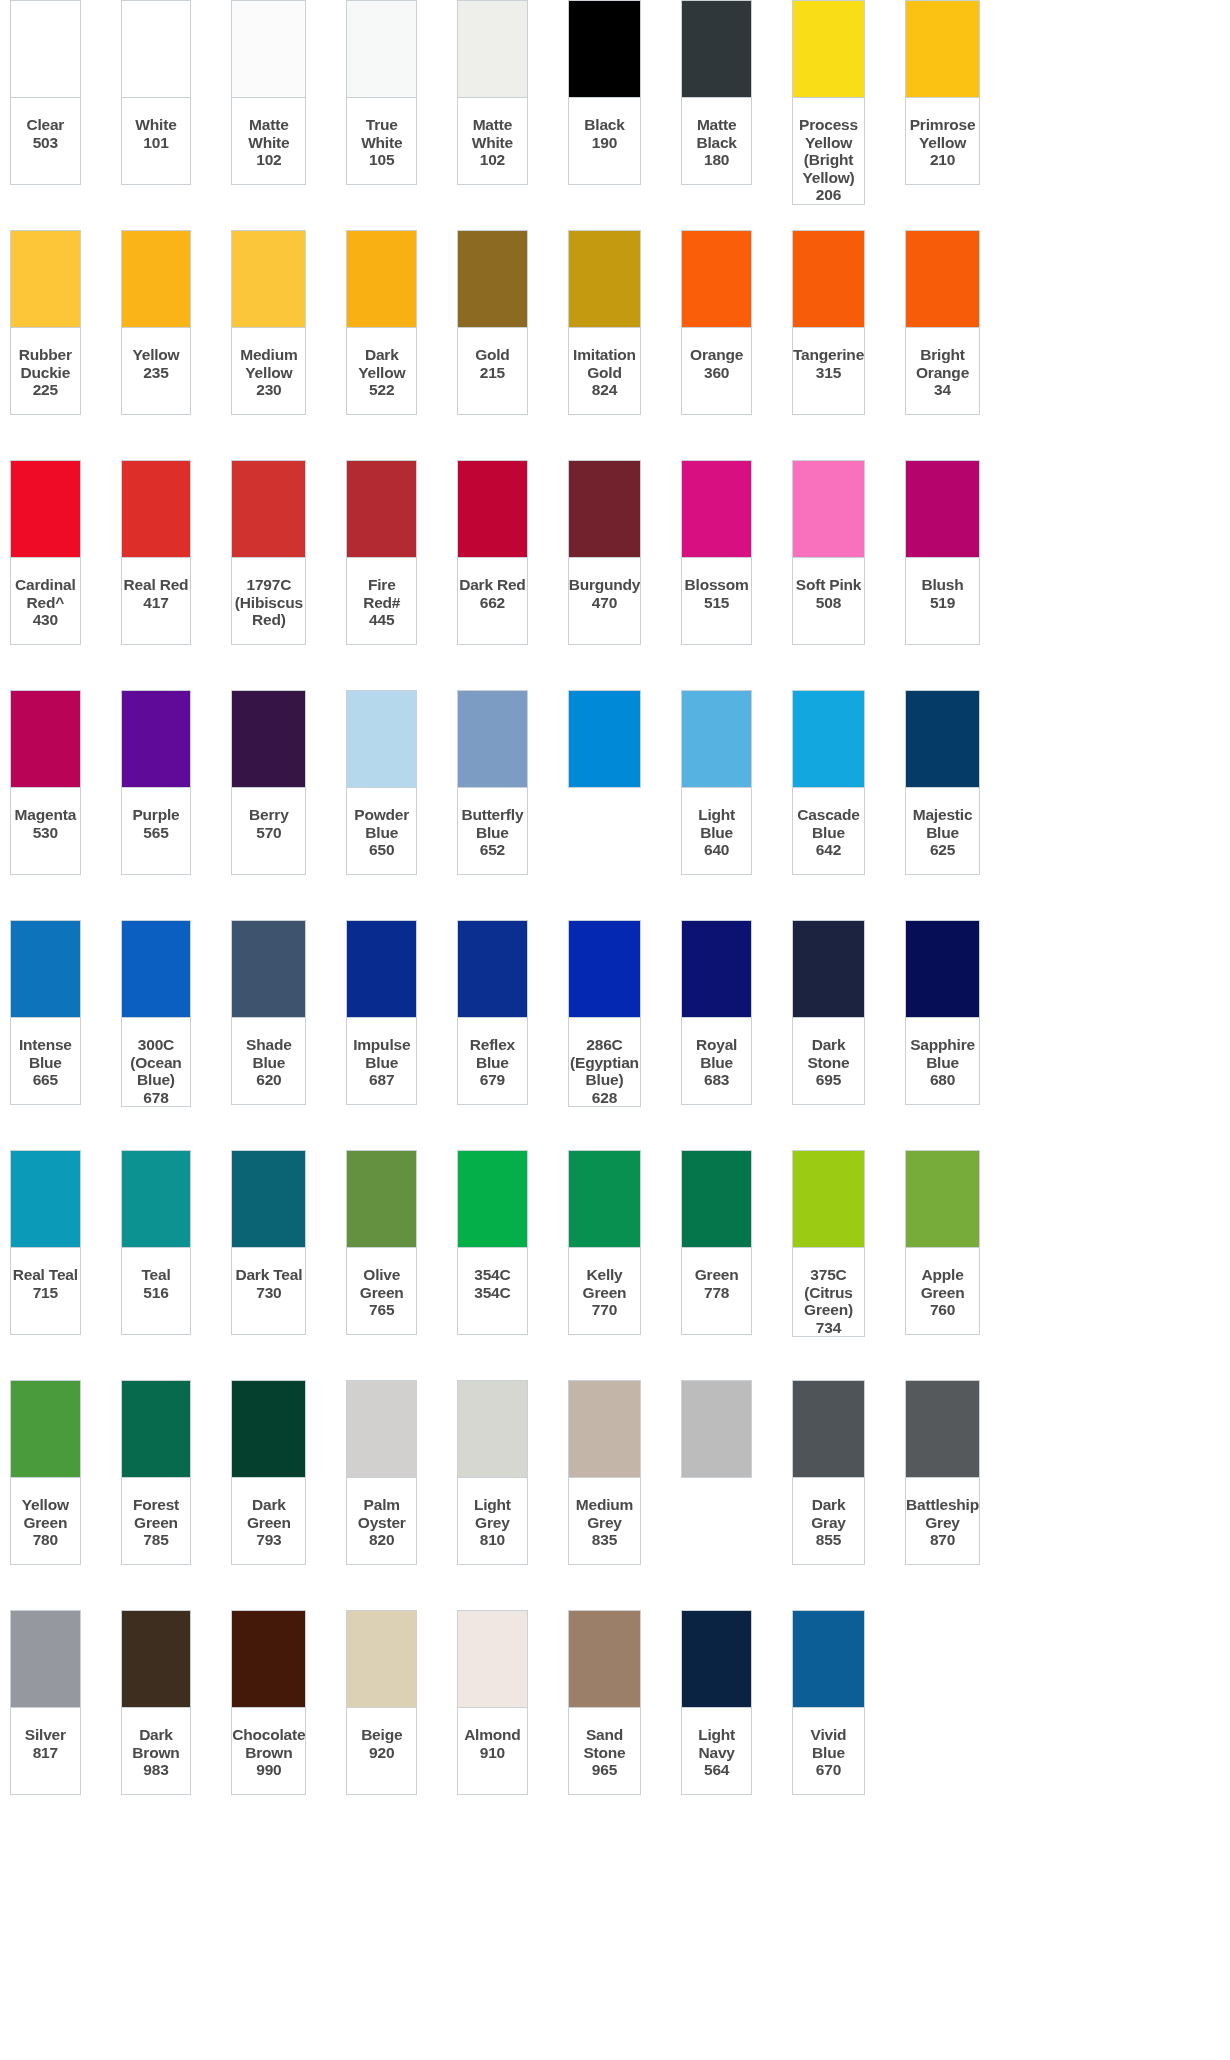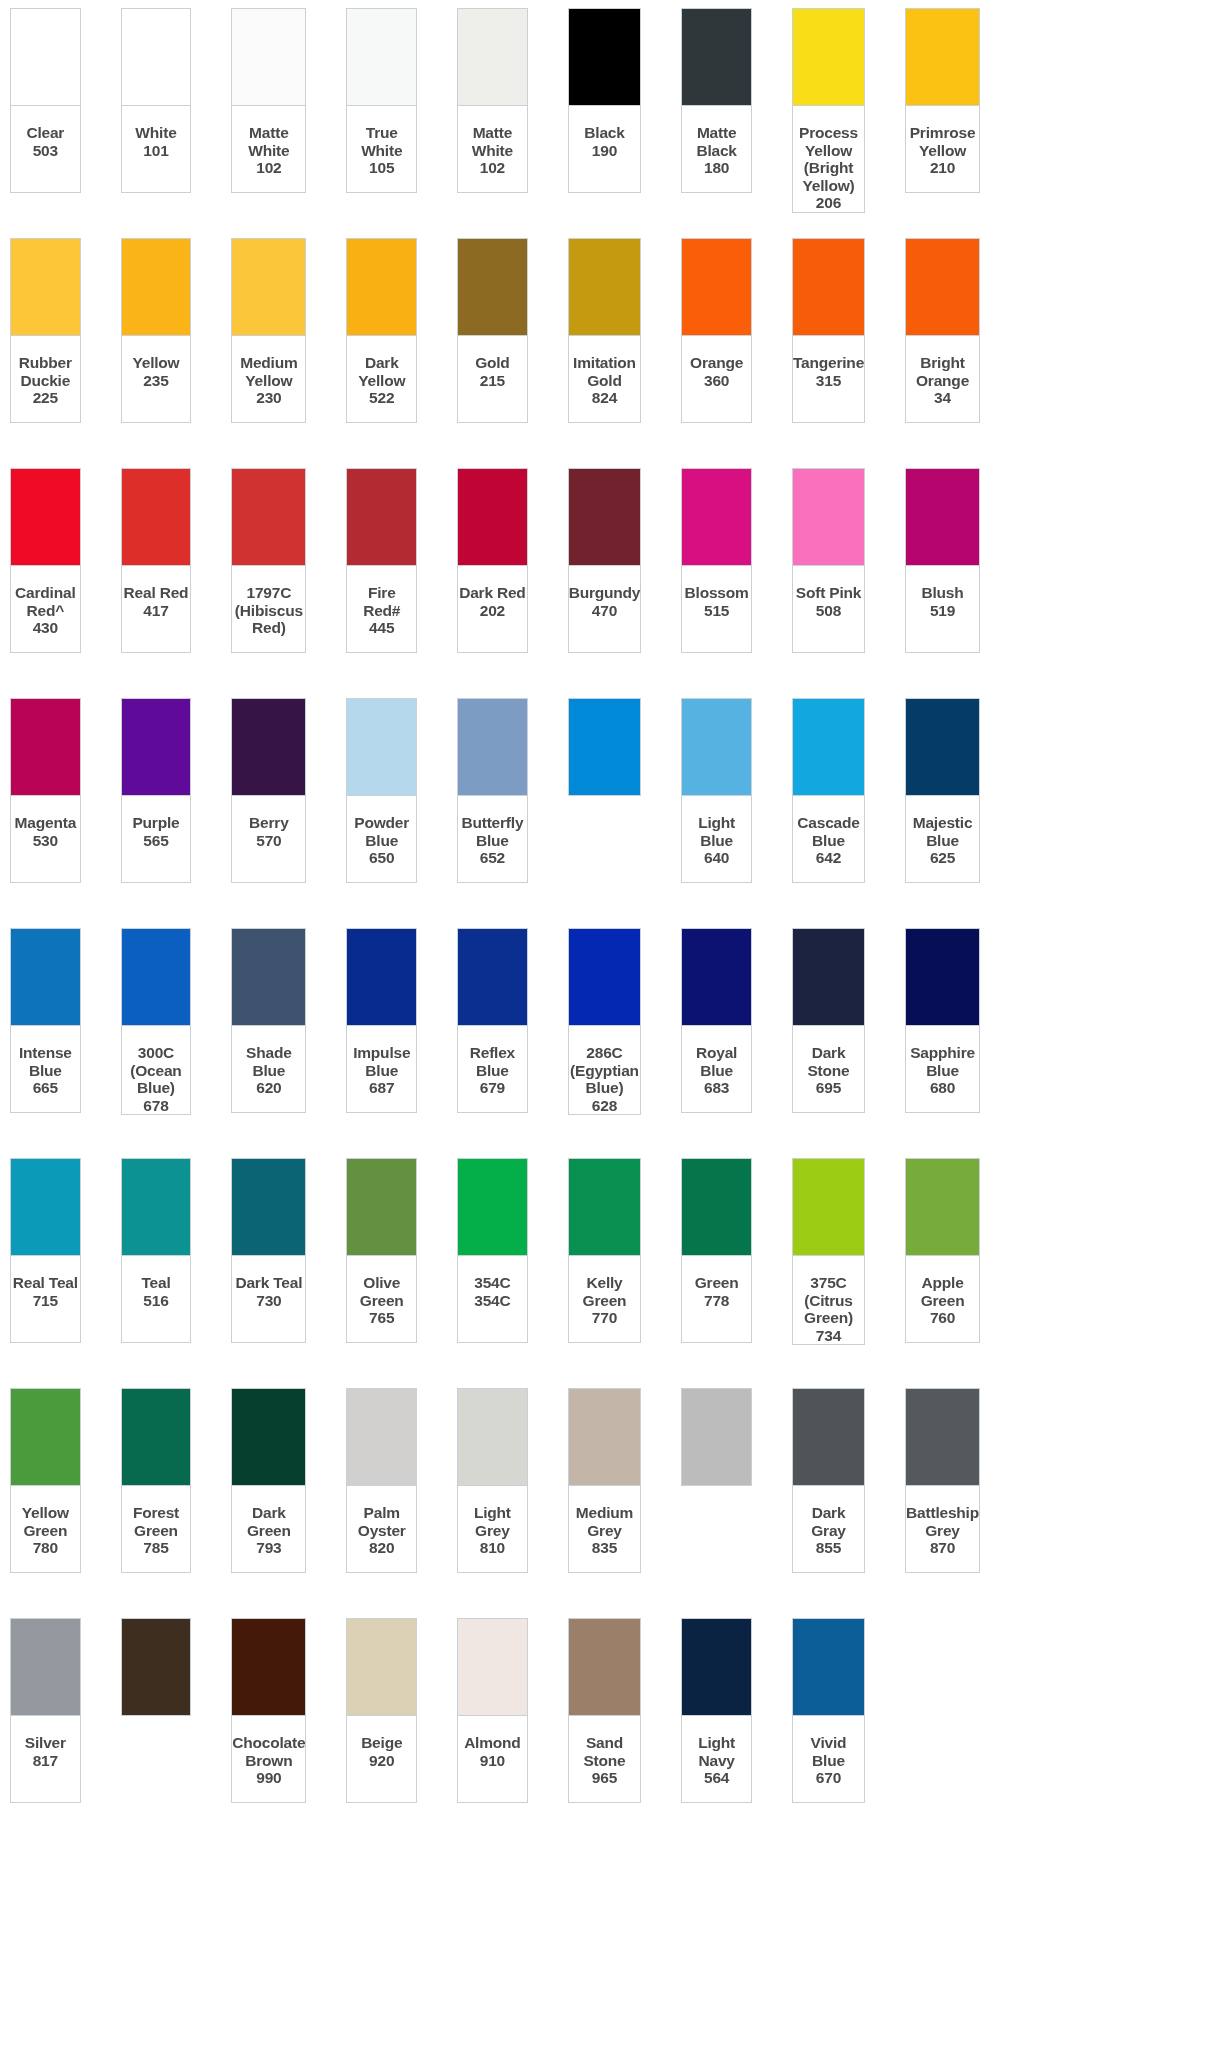--- a/index.html
+++ b/index.html
@@ -9,21 +9,21 @@
     background: #ffffff;
   }
   body {
     width: 1230px;
     height: 2060px;
     font-family: "Liberation Sans", sans-serif;
     overflow: hidden;
   }
   .palette-grid {
     width: 990px;
-    padding: 8px 10px 0 10px;
+    padding: 0 10px 0 10px;
     display: grid;
     grid-template-columns: repeat(9, 1fr);
     grid-auto-rows: 190px;
     column-gap: 15px;
     row-gap: 19px;
     gap: 40px;
   }
   .swatch-cell {
     display: flex;
     flex-direction: column;
@@ -227,21 +227,21 @@
       <div class="swatch-chip" style="background: rgb(180, 42, 50);"></div>
       <div class="swatch-caption">
         <div class="swatch-name">Fire Red#</div>
         <div class="swatch-code">445</div>
       </div>
     </div>
     <div class="swatch-cell">
       <div class="swatch-chip" style="background: rgb(192, 4, 52);"></div>
       <div class="swatch-caption">
         <div class="swatch-name">Dark Red</div>
-        <div class="swatch-code">202</div>
+        <div class="swatch-code">662</div>
       </div>
     </div>
     <div class="swatch-cell">
       <div class="swatch-chip" style="background: rgb(114, 34, 44);"></div>
       <div class="swatch-caption">
         <div class="swatch-name">Burgundy</div>
         <div class="swatch-code">470</div>
       </div>
     </div>
     <div class="swatch-cell">
@@ -520,20 +520,24 @@
     </div>
     <div class="swatch-cell">
       <div class="swatch-chip" style="background: rgb(149, 153, 159);"></div>
       <div class="swatch-caption">
         <div class="swatch-name">Silver</div>
         <div class="swatch-code">817</div>
       </div>
     </div>
     <div class="swatch-cell">
       <div class="swatch-chip" style="background: rgb(62, 46, 32);"></div>
+      <div class="swatch-caption">
+        <div class="swatch-name">Dark Brown</div>
+        <div class="swatch-code">983</div>
+      </div>
     </div>
     <div class="swatch-cell">
       <div class="swatch-chip" style="background: rgb(69, 25, 10);"></div>
       <div class="swatch-caption">
         <div class="swatch-name">Chocolate
 Brown</div>
         <div class="swatch-code">990</div>
       </div>
     </div>
     <div class="swatch-cell">

